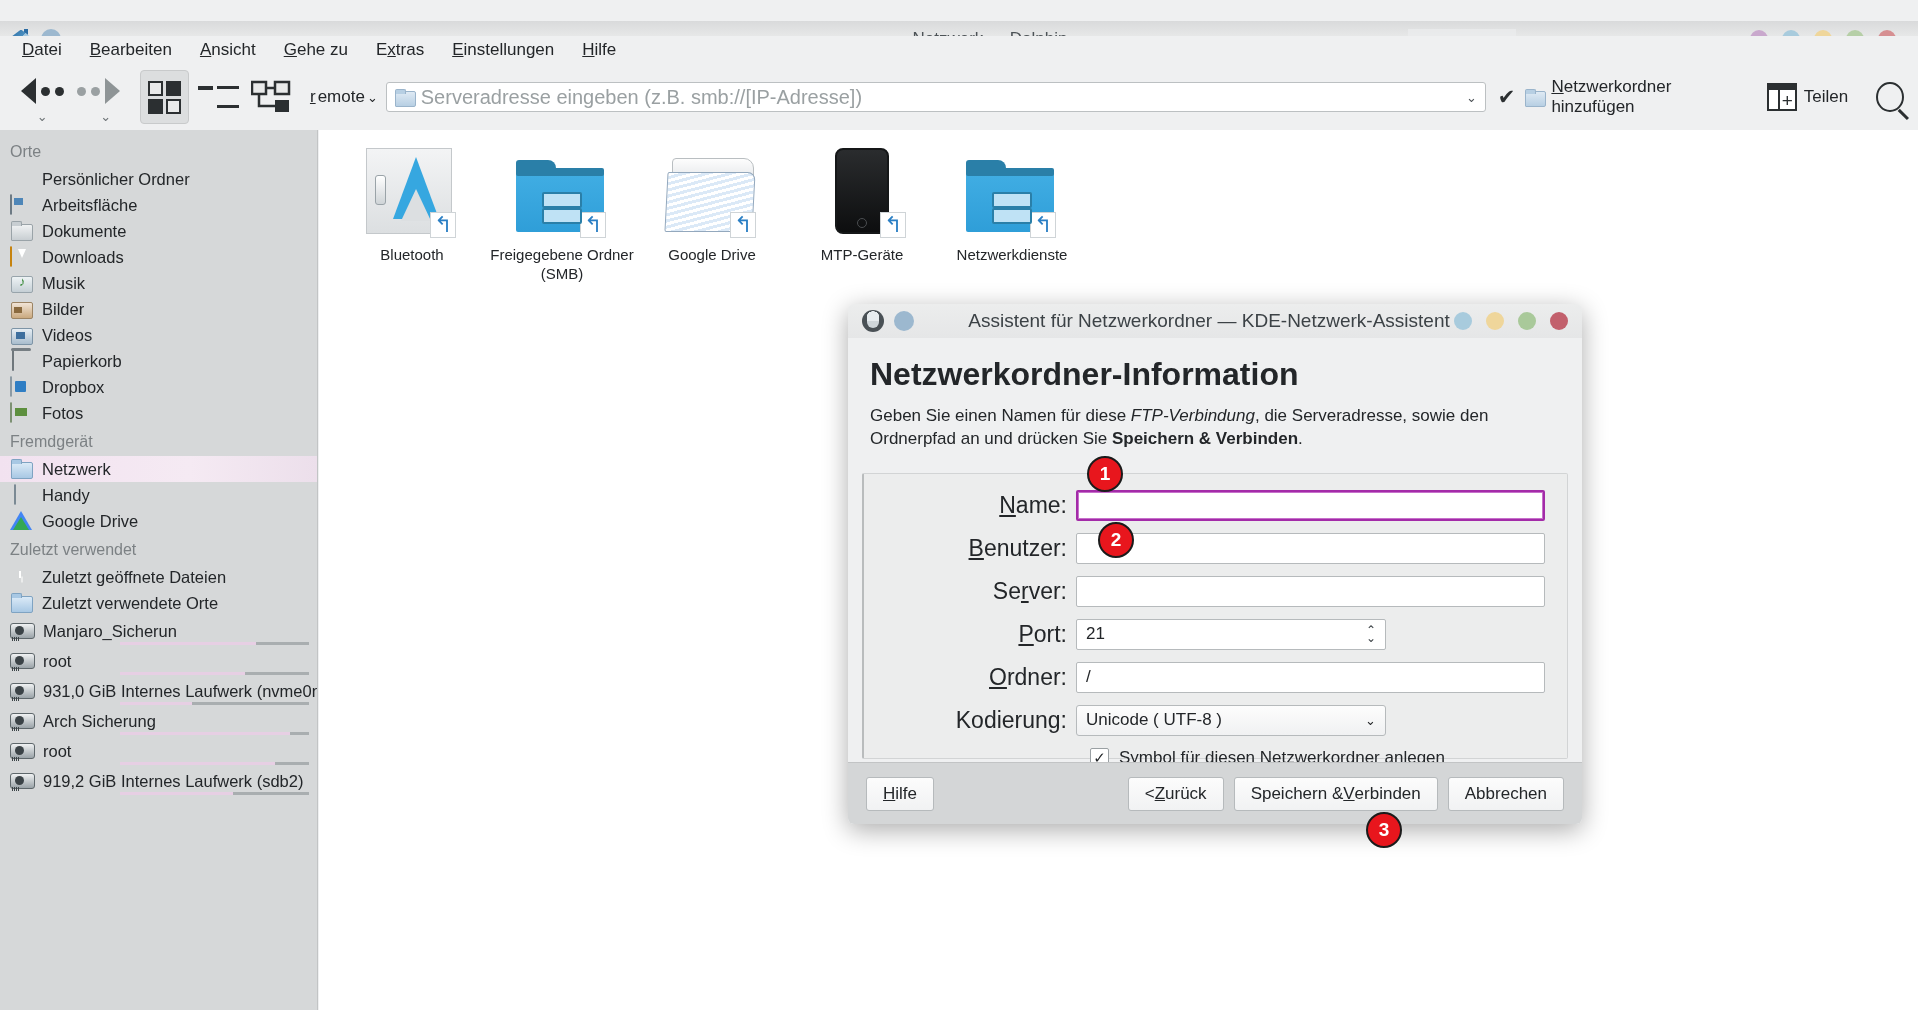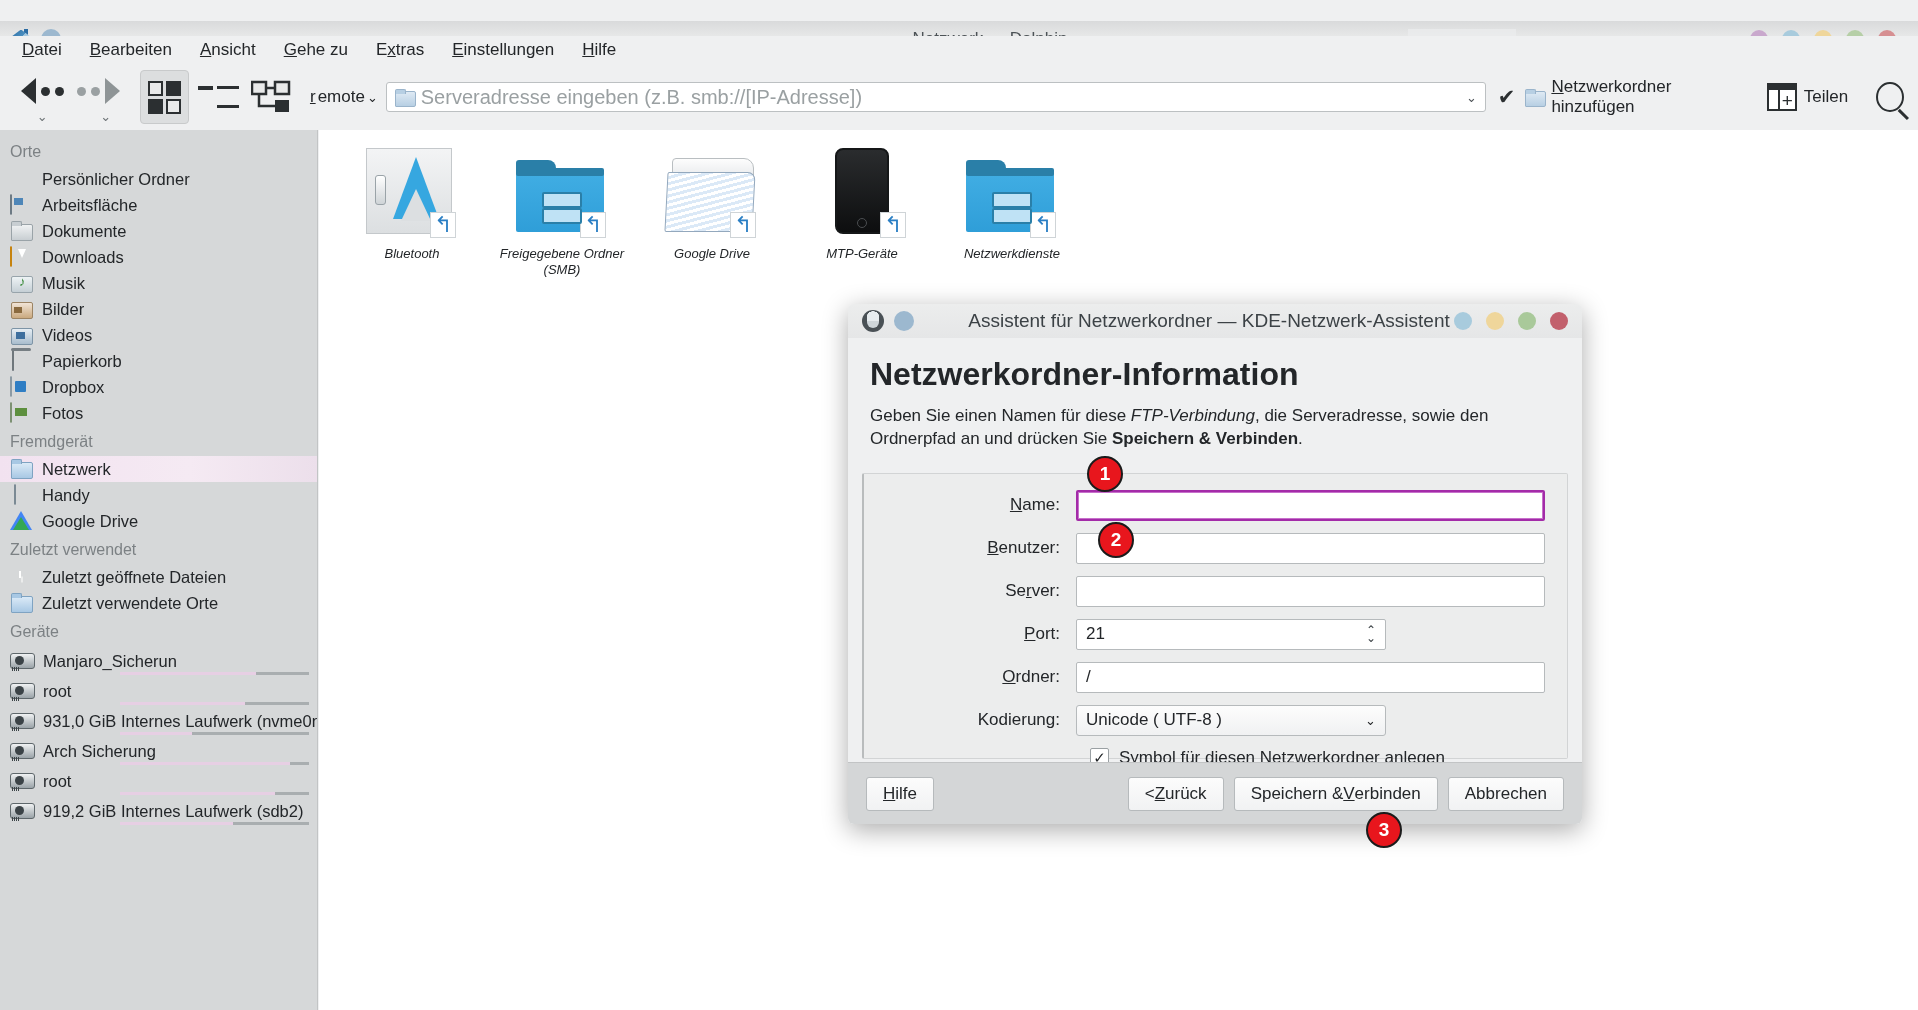--- a/index.html
+++ b/index.html
@@ -170,21 +170,21 @@
   .cap-row{ height:30px; }
 
   
   #main{
     position:absolute; left:319px; top:130px; width:1599px; height:880px;
     background:#fff;
   }
   .icon-row{ display:flex; padding:18px 0 0 18px; gap:0px;}
   .file-item{ width:150px; display:flex; flex-direction:column; align-items:center; gap:6px;}
   .file-ico{ width:92px;height:92px;position:relative;}
-  .file-lbl{ font-style:italic; font-size:13px; text-align:center; line-height:1.25;}
+  .file-lbl{ font-size:15px; text-align:center; line-height:1.25;}
   .shortcut{ position:absolute; right:2px; bottom:2px; width:26px;height:26px;background:#fff;
      border:1px solid #cfd4d7; display:flex;align-items:center;justify-content:center;}
   .shortcut:after{ content:"↱"; font-size:22px; color:#2b7fc4; line-height:20px; transform:scaleX(-1) rotate(0deg);}
   .bt-box{ width:86px;height:86px;background:linear-gradient(#f3f4f5,#dcdfe1);
       border:1px solid #c4c8cb; position:relative; }
   .bt-box .arch{ position:absolute; left:26px; top:8px; width:0;height:0;
       border-left:23px solid transparent;border-right:23px solid transparent;border-bottom:62px solid #36a7e0;}
   .bt-box .archcut{ position:absolute; left:34px; top:40px; width:0;height:0;
       border-left:15px solid transparent;border-right:15px solid transparent;border-bottom:32px solid #dcdfe1;}
   .bt-box .sw{ position:absolute; left:8px; top:26px; width:11px;height:30px;
@@ -226,21 +226,21 @@
   #dlg-title .rdots{ position:absolute; right:14px; display:flex; gap:14px; align-items:center;}
   #dlg-body{ background:#eff0f1; padding:0; height:486px; position:relative;}
   .dlg-head{ font-size:32px; font-weight:bold; padding:18px 22px 0 22px;}
   .dlg-desc{ font-size:17px; padding:12px 22px 0 22px; line-height:1.35; }
   .dlg-desc i{ font-style:italic; }
   .dlg-desc b{ font-weight:bold;margin-top:38px; }
   .panel{ margin:22px 14px 0 14px; background:#eceded;
      border:1px solid #d2d4d5; border-left:2px solid #b9bcbd; border-radius:2px;
      padding:16px 22px 20px 22px; height:286px;}
   .frow{ display:flex; align-items:center; margin-bottom:12px;}
-  .flabel{ width:190px; text-align:right; padding-right:16px; font-size:17px;}
+  .flabel{ width:190px; text-align:right; padding-right:9px; font-size:23px;}
   .flabel u{ text-decoration:underline; }
   .finput{ flex:1; height:31px; background:#fff; border:1px solid #b6babc; border-radius:2px;
       display:flex; align-items:center; padding:0 9px; font-size:17px;}
   .finput.focus{ border:2px solid #a32ba8; box-shadow:0 0 0 1px #c76fcb inset;}
   .finput.port{ flex:none; width:310px; justify-content:space-between; gap:8px;}
   .spinner{ display:flex; flex-direction:column; line-height:8px; font-size:12px; color:#3c4246;}
   .fselect{ flex:none; width:310px; height:31px; background:linear-gradient(#fdfdfd,#f0f1f2);
       border:1px solid #b6babc; border-radius:3px; display:flex; align-items:center;
       padding:0 9px; font-size:17px; justify-content:space-between;}
   .chkrow{ display:flex; align-items:center; gap:10px; padding-left:204px; margin-top:4px;}
@@ -427,21 +427,20 @@
   <div class="sb-head">Zuletzt verwendet</div>
   <div class="sb-item">
       <span class="sb-ico"><span class="recent-i"></span></span>
       <span class="lbl">Zuletzt geöffnete Dateien</span>
     </div>
   <div class="sb-item">
       <span class="sb-ico bfold"></span>
       <span class="lbl">Zuletzt verwendete Orte</span>
     </div>
 
-  <div class="sb-head">Geräte</div>
   <div class="sb-item cap-row">
       <span class="sb-ico hdd-i">
         <span class="hdd-bars"></span>
       </span>
       <span class="lbl">Manjaro_Sicherun</span>
       <span class="cap-bar">
         <span class="cap-fill" style="width:72%"></span>
       </span>
     </div>
   <div class="sb-item cap-row">

